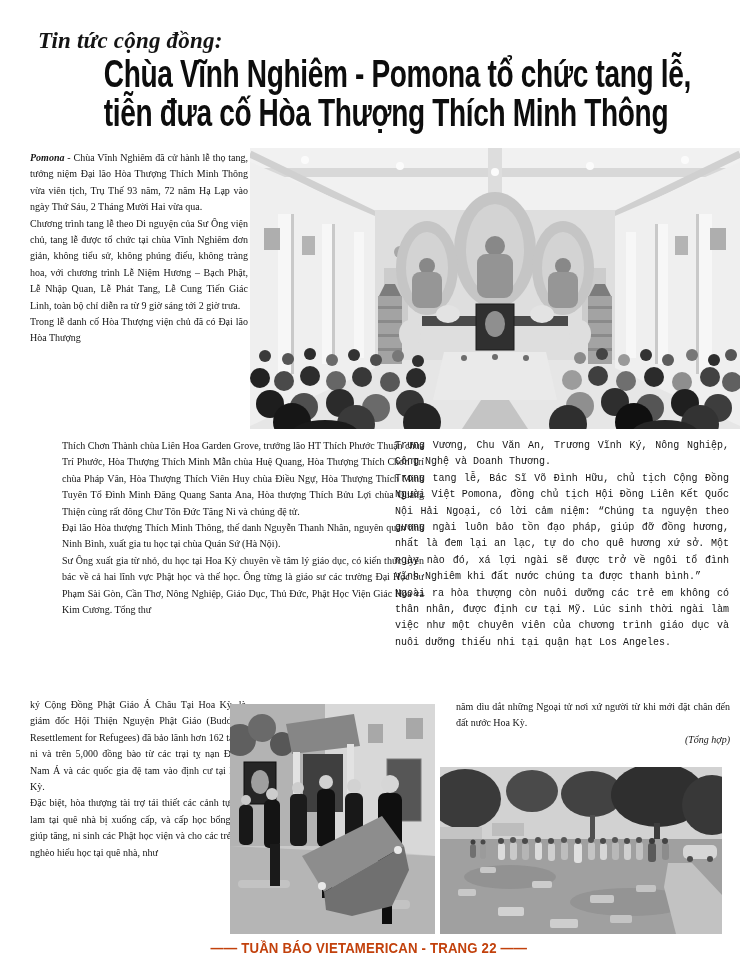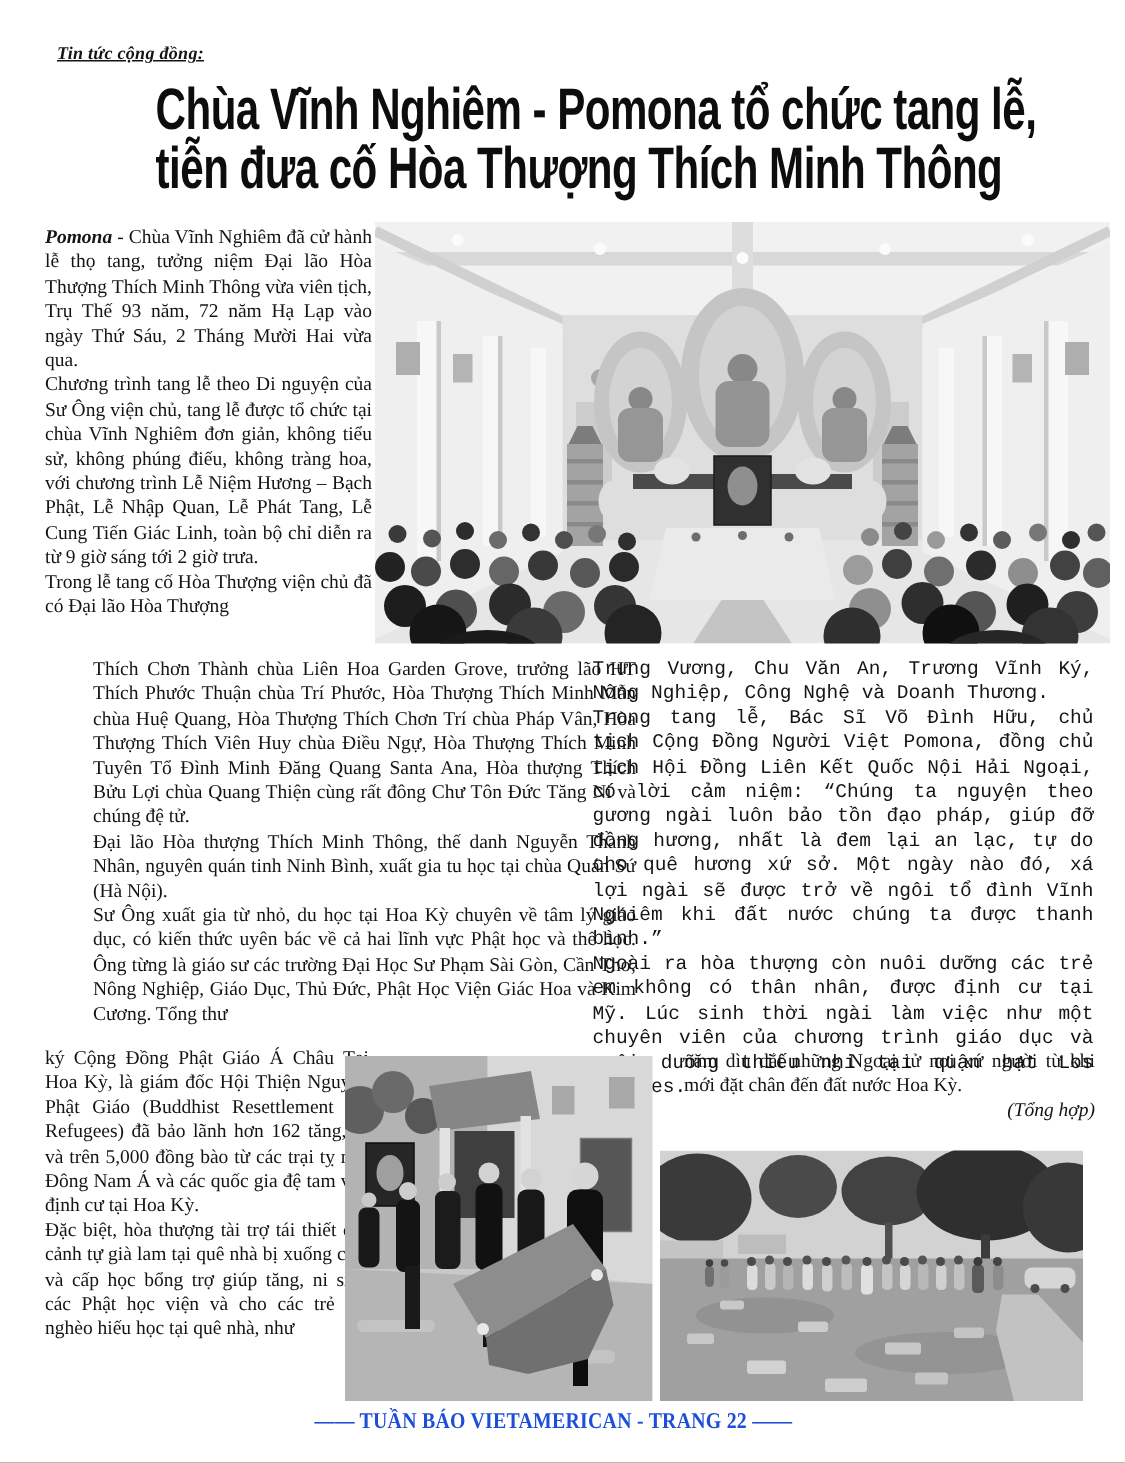--- a/index.html
+++ b/index.html
@@ -3,43 +3,43 @@
 <meta charset="utf-8">
 <style>
   html,body{margin:0;padding:0;background:#888;}
   .page{
     position:relative;width:750px;height:975px;margin:0 auto;
     background:#ffffff;color:#141414;overflow:hidden;
     font-family:"Liberation Serif",serif;
   }
   .kicker{
     position:absolute;left:38px;top:28px;
-    font-size:12px;font-weight:bold;font-style:italic;
-    text-decoration:underline;letter-spacing:.2px;
+    font-size:23px;font-weight:bold;font-style:italic;
+    letter-spacing:.2px;
   }
   .headline{
     position:absolute;left:0;top:54px;width:741px;
     font-family:"Liberation Sans",sans-serif;font-weight:700;color:#0d0d0d;
   }
   .headline .hl{
     display:block;font-size:39px;line-height:39px;white-space:nowrap;
     transform:scaleX(.72);transform-origin:50% 50%;letter-spacing:-.5px;
   }
   .tblock{
-    position:absolute;font-size:13px;line-height:16.4px;
+    position:absolute;font-size:10px;line-height:16.4px;
     text-align:justify;text-justify:inter-word;
   }
   .tblock p{margin:0;}
   .lead{font-weight:bold;font-style:italic;}
   .byline{font-style:italic;text-align:right;}
   .photo{position:absolute;margin:0;padding:0;line-height:0;}
   .photo svg{display:block;}
   .footer{
     position:absolute;left:0;top:939px;width:738px;text-align:center;
-    font-family:Liberation Serif, serif;font-weight:700;color:#1d4ed8;
+    font-family:Liberation Sans, sans-serif;font-weight:700;color:#c2410c;
   }
   .footer span{display:inline-block;font-size:15px;transform:scaleX(.88);white-space:nowrap;letter-spacing:.2px;}
 </style>
 </head>
 <body>
 
 <div class="page">
 
   <div class="kicker">Tin tức cộng đồng:</div>
 
@@ -184,21 +184,21 @@
           <circle cx="450" cy="276" r="19" fill="#333333"></circle>
         <ellipse cx="75" cy="286" rx="34" ry="14" fill="#1a1a1a"></ellipse>
           <ellipse cx="415" cy="286" rx="34" ry="14" fill="#262626"></ellipse>
       </g>
     </svg>
   </figure>
 
   <div class="tblock" style="left:30px;top:150px;width:218px;">
     <p><span class="lead">Pomona</span><span> - Chùa Vĩnh Nghiêm đã cử hành lễ thọ tang, tưởng niệm Đại lão Hòa Thượng Thích Minh Thông vừa viên tịch, Trụ Thế 93 năm, 72 năm Hạ Lạp vào ngày Thứ Sáu, 2 Tháng Mười Hai vừa qua.</span></p>
     <p>Chương trình tang lễ theo Di nguyện của Sư Ông viện chủ, tang lễ được tổ chức tại chùa Vĩnh Nghiêm đơn giản, không tiểu sử, không phúng điếu, không tràng hoa, với chương trình Lễ Niệm Hương – Bạch Phật, Lễ Nhập Quan, Lễ Phát Tang, Lễ Cung Tiến Giác Linh, toàn bộ chỉ diễn ra từ 9 giờ sáng tới 2 giờ trưa.</p>
-    <p>Trong lễ tang cố Hòa Thượng viện chủ đã có Đại lão Hòa Thượng</p>
+    <p>Trong lễ danh cố Hòa Thượng viện chủ đã có Đại lão Hòa Thượng</p>
   </div>
 
   <div class="tblock" style="left:30px;top:438px;width:362px;margin-left:32px;">
     <p>Thích Chơn Thành chùa Liên Hoa Garden Grove, trưởng lão HT Thích Phước Thuận chùa Trí Phước, Hòa Thượng Thích Minh Mẫn chùa Huệ Quang, Hòa Thượng Thích Chơn Trí chùa Pháp Vân, Hòa Thượng Thích Viên Huy chùa Điều Ngự, Hòa Thượng Thích Minh Tuyên Tổ Đình Minh Đăng Quang Santa Ana, Hòa thượng Thích Bửu Lợi chùa Quang Thiện cùng rất đông Chư Tôn Đức Tăng Ni và chúng đệ tử.</p>
     <p>Đại lão Hòa thượng Thích Minh Thông, thế danh Nguyễn Thanh Nhân, nguyên quán tinh Ninh Bình, xuất gia tu học tại chùa Quán Sứ (Hà Nội).</p>
     <p>Sư Ông xuất gia từ nhỏ, du học tại Hoa Kỳ chuyên về tâm lý giáo dục, có kiến thức uyên bác về cả hai lĩnh vực Phật học và thế học. Ông từng là giáo sư các trường Đại Học Sư Phạm Sài Gòn, Cần Thơ, Nông Nghiệp, Giáo Dục, Thủ Đức, Phật Học Viện Giác Hoa và Kim Cương. Tổng thư</p>
   </div>
 
   <div class="tblock" style="left:30px;top:697px;width:216px;">
     <p>ký Cộng Đồng Phật Giáo Á Châu Tại Hoa Kỳ, là giám đốc Hội Thiện Nguyện Phật Giáo (Buddhist Resettlement for Refugees) đã bảo lãnh hơn 162 tăng, ni và trên 5,000 đồng bào từ các trại tỵ nạn Đông Nam Á và các quốc gia đệ tam vào định cư tại Hoa Kỳ.</p>

